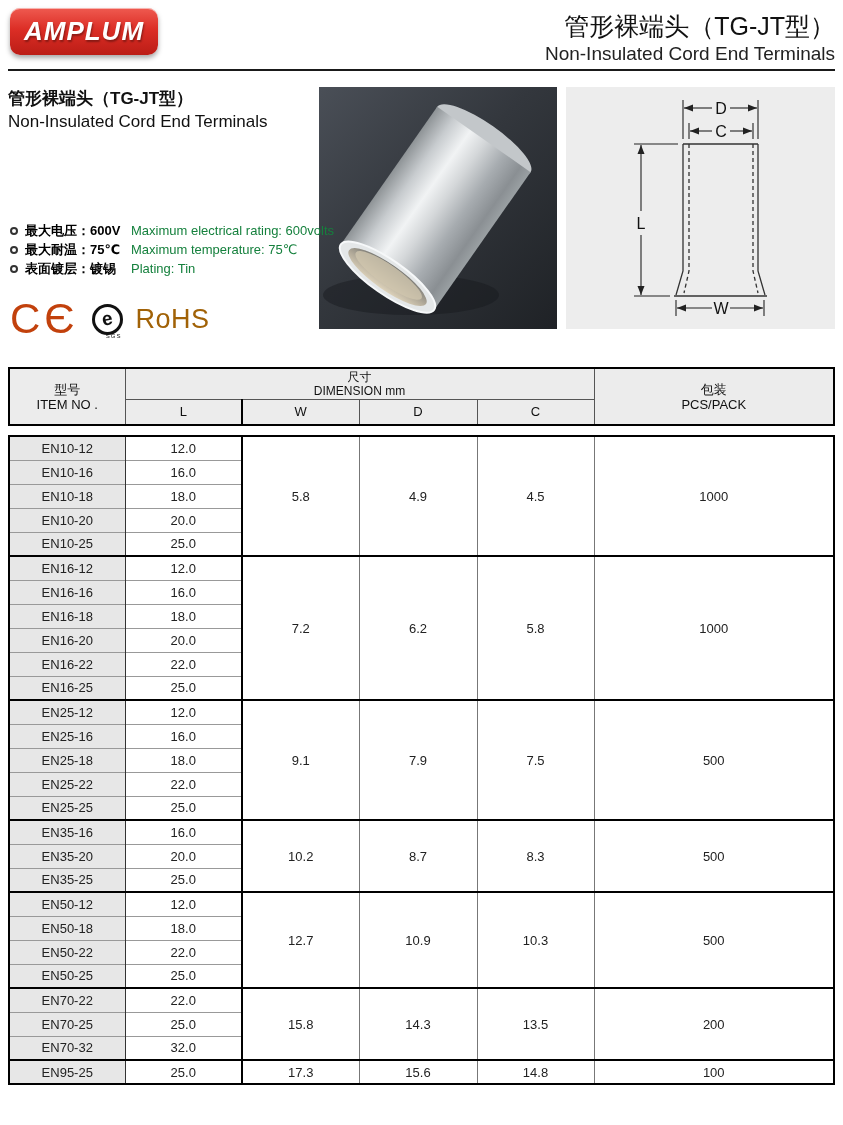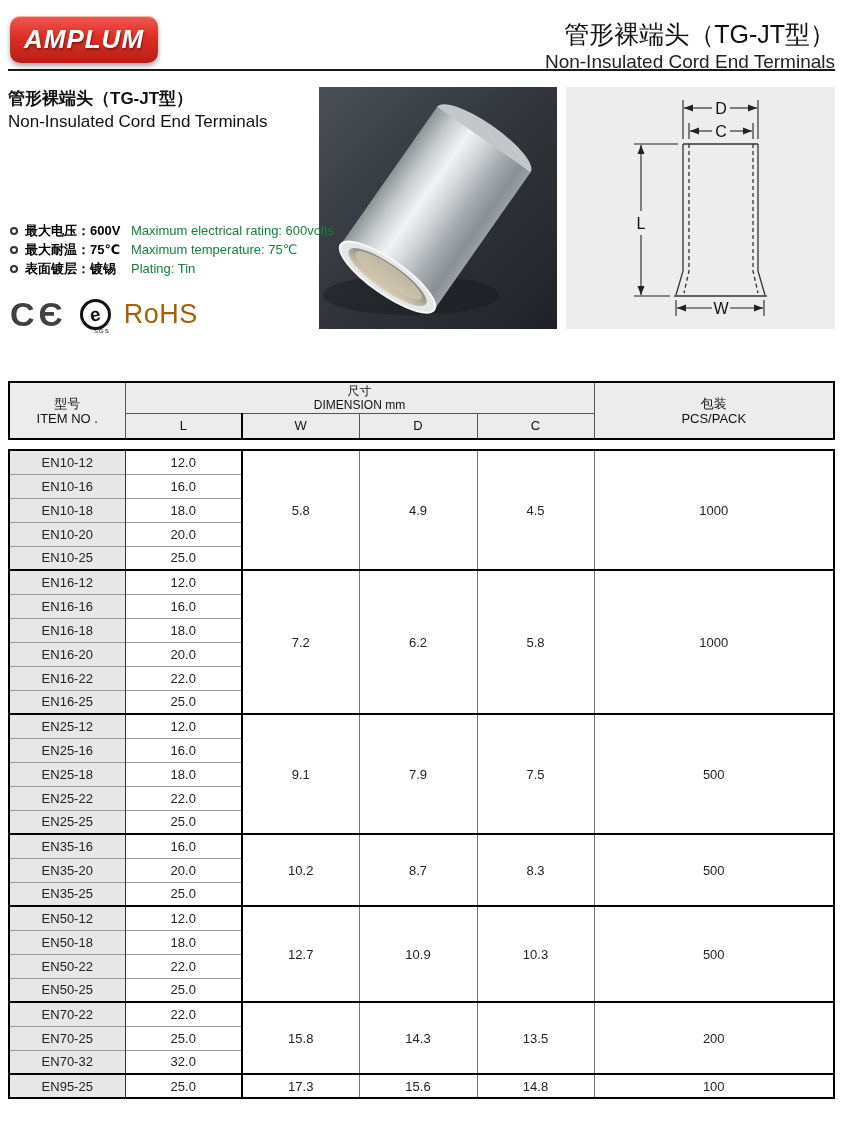--- a/index.html
+++ b/index.html
@@ -4,21 +4,21 @@
 <style>
   * { margin:0; padding:0; box-sizing:border-box; }
   html,body { background:#ffffff; }
   body {
     width:843px; height:1125px; overflow:hidden;
     font-family:"Liberation Sans","DejaVu Sans",sans-serif;
     color:#1a1a1a; position:relative;
   }
   
   .top-header { display:flex; justify-content:space-between; align-items:flex-start;
-    padding:16px 8px 0 10px; height:62px;gap:19px; }
+    padding:8px 8px 0 10px; height:62px;gap:19px; }
   .logo {
     width:148px; height:47px; border-radius:10px;
     background:linear-gradient(180deg,#ef5a50 0%,#dc2e26 45%,#bb1d16 100%);
     box-shadow:0 3px 5px rgba(0,0,0,.35), inset 0 1px 0 rgba(255,255,255,.55);
     display:flex; align-items:center; justify-content:center;
     color:#fff; font-style:italic; font-weight:bold; font-size:26px; letter-spacing:1px;
     text-shadow:1px 2px 2px rgba(0,0,0,.35);
   }
   .titles { text-align:right; line-height:1.15; padding-top:4px; }
   .title-zh { font-size:25px; font-weight:500; color:#111; }
@@ -30,32 +30,32 @@
   .prod-left { width:303px; position:relative; }
   .prod-title-zh { font-size:17px; font-weight:bold; color:#111; }
   .prod-title-en { font-size:17px; font-weight:400; color:#111; margin-top:2px; }
   .specs { list-style:none; position:absolute; top:134px; left:0; width:100%; }
   .specs li { display:flex; align-items:center; height:19px; }
   .bullet { width:8px; height:8px; border:2px solid #333; border-radius:50%;
     margin:0 7px 0 2px; flex:0 0 auto; }
   .spec-zh { font-size:13px; font-weight:700; color:#000000; flex:0 0 106px; white-space:nowrap; }
   .spec-en { font-size:13px; color:#15803d; white-space:nowrap; }
   .certs { position:absolute; top:208px; left:2px; display:flex; align-items:center; gap:13px; }
-  .ce-mark { font-size:34px; font-weight:bold; letter-spacing:4px; color:#404040; }
+  .ce-mark { font-size:42px; font-weight:normal; letter-spacing:4px; color:#c2410c; }
   .e-mark { width:31px; height:31px; border:3px solid #111; border-radius:50%;
     display:flex; align-items:center; justify-content:center; position:relative; }
   .e-mark .e { font-size:19px; font-weight:bold; color:#111; transform:rotate(-12deg); }
   .e-mark .sub { position:absolute; bottom:-7px; right:-2px; font-size:6px; letter-spacing:1px; color:#111; }
   .rohs { font-size:27px; font-weight:normal; color:#a16207; letter-spacing:0.5px; }
 
   .photo { width:238px; height:242px; flex:0 0 auto; }
   .diagram { width:269px; height:242px; flex:0 0 auto; background:#ededed; }
 
   
-  .tbl-wrap { margin:52px 8px 0 8px; }
+  .tbl-wrap { margin:38px 8px 0 8px; }
   table { border-collapse:collapse; table-layout:fixed; width:827px; }
   .hdr-table { border:2px solid #000; background:#ececec; margin-bottom:9px; }
   .hdr-table th { border:1px solid #555; font-weight:400; color:#111;
     text-align:center; vertical-align:middle; padding:0; }
   .hdr-table .r1 th { height:31px; }
   .hdr-table .r2 th { height:26px; font-size:13px; }
   .hdr-table .two-line div { font-size:13px; line-height:15px; }
   .hdr-table .dim-h div { font-size:12px; line-height:14px; }
   .hdr-table .l-sub { border-right:2px solid #000 !important; }
 

